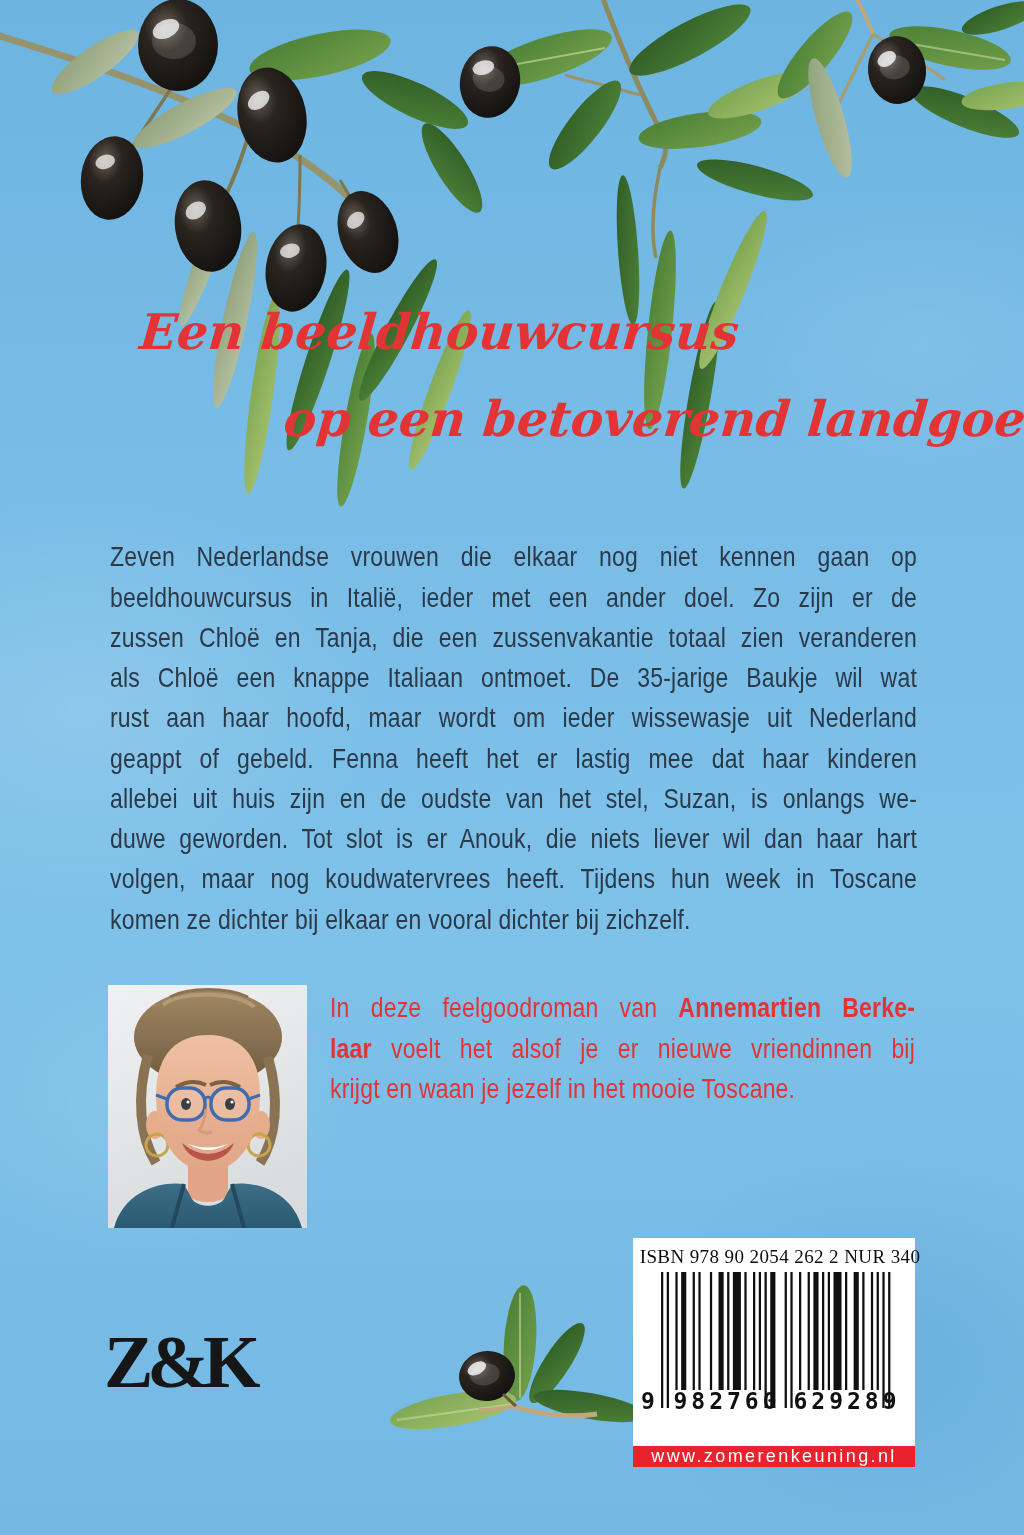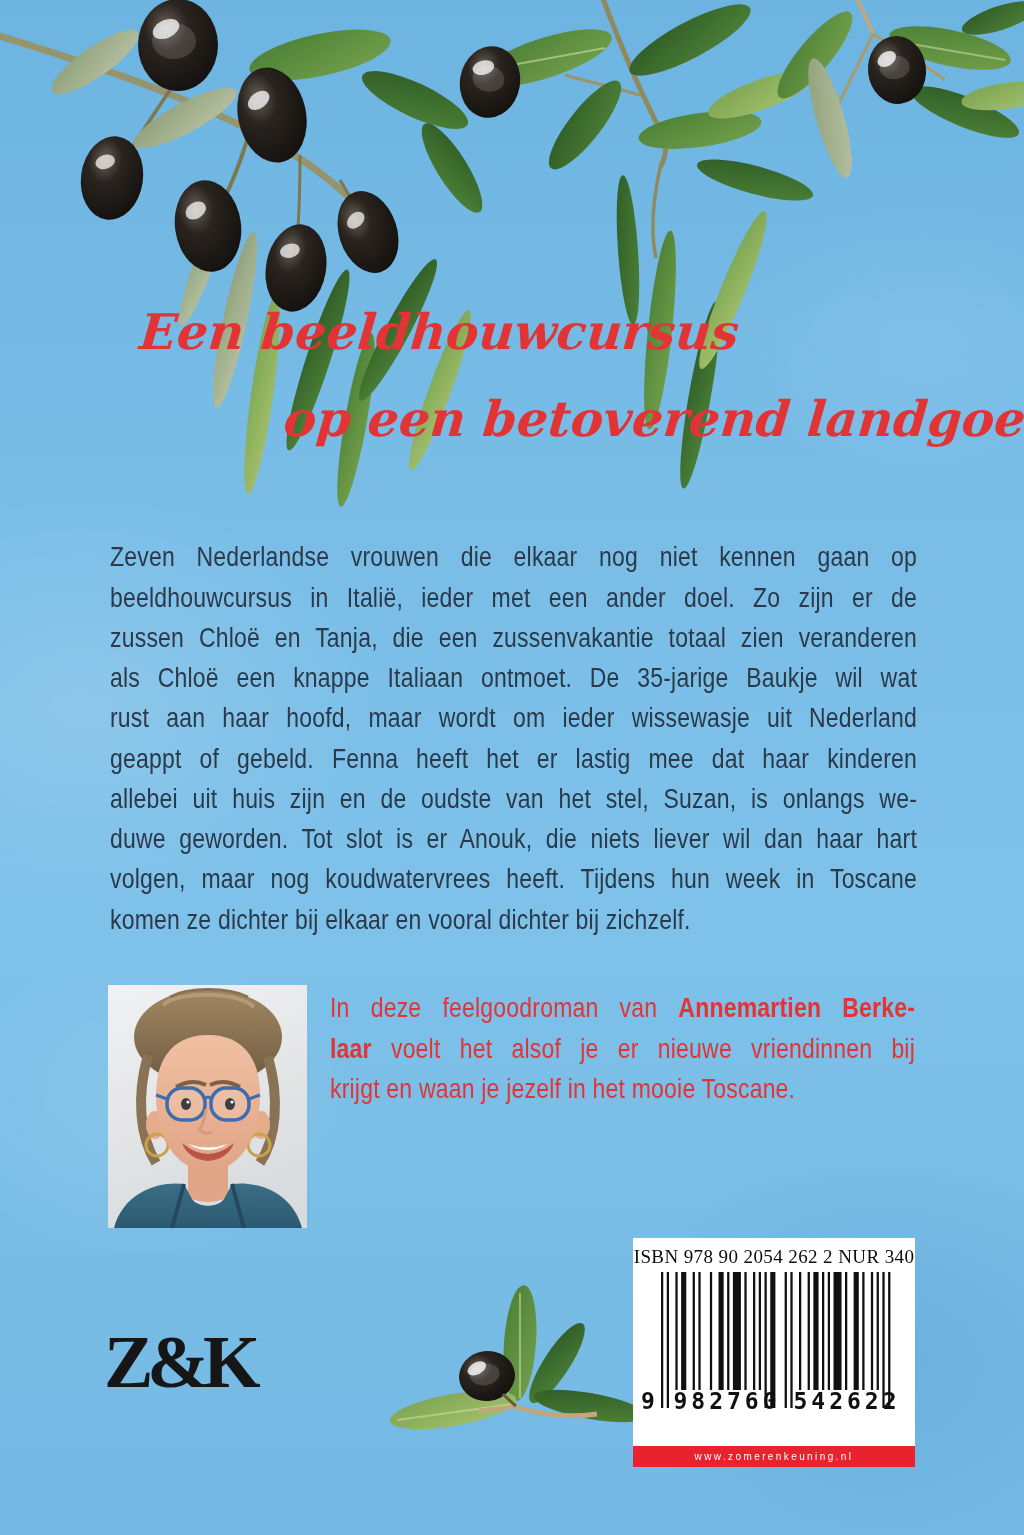--- a/index.html
+++ b/index.html
@@ -44,35 +44,35 @@
   
   .zk{
     position:absolute; left:104px; top:1320px;
     font-family:Liberation Serif, serif; font-weight:bold; font-size:74px;
     letter-spacing:-6px; color:#161616;
   }
   
   .bcbox{position:absolute; left:633px; top:1238px; width:282px; height:229px; background:#ffffff;}
   .isbnline{
     position:absolute; top:8px; left:0; width:100%; text-align:center;
-    font-family:"Liberation Serif", serif; font-size:19px; color:#0d0d0d; letter-spacing:.4px;
+    font-family:"Liberation Serif", serif; font-size:19px; color:#0d0d0d; letter-spacing:.4px;padding-left:6px;
   }
   .barsvg{position:absolute; left:28px; top:32px;}
   .digits{
     position:absolute; top:150px; left:8px; right:8px; height:26px;
     display:flex; align-items:flex-end;
     font-family:"DejaVu Sans Mono", monospace; font-weight:bold; font-size:23px; color:#101010;
   }
   .digits .lead{width:26px; text-align:left;}
   .digits .grp{flex:1; text-align:center; letter-spacing:4px;}
   .strip{
     position:absolute; left:0; bottom:0; width:100%; height:21px;
     background:var(--strip-red,#e8232e); display:flex; align-items:center; justify-content:center;
   }
-  .strip span{color:#fff; font-size:10px; letter-spacing:2.4px;}
+  .strip span{color:#fff; font-size:18px; letter-spacing:2.4px;}
 </style>
 </head>
 <body>
 
 <div class="cover">
 
   <svg class="abs" style="left:0;top:0;" width="1024" height="520" viewBox="0 0 1024 520">
     <defs>
       <linearGradient id="lfD" x1="0" y1="0" x2="1" y2="1">
           <stop offset="0" stop-color="#2e5a26"></stop>
@@ -314,21 +314,21 @@
         <rect x="192.63" y="2" width="5.15" height="118" fill="#101010"></rect>
         <rect x="201.25" y="2" width="2.27" height="118" fill="#101010"></rect>
         <rect x="209.88" y="2" width="2.27" height="118" fill="#101010"></rect>
         <rect x="215.63" y="2" width="2.27" height="118" fill="#101010"></rect>
         <rect x="221.38" y="2" width="2.27" height="136" fill="#101010"></rect>
         <rect x="227.13" y="2" width="2.27" height="136" fill="#101010"></rect>
       </svg>
     <div class="digits">
       <span class="lead">9</span>
       <span class="grp">982760</span>
-      <span class="grp">542622</span>
+      <span class="grp">629289</span>
     </div>
     <div class="strip">
       <span>www.zomerenkeuning.nl</span>
     </div>
   </div>
 
   <div class="zk">Z&amp;K</div>
 
 </div>
 

